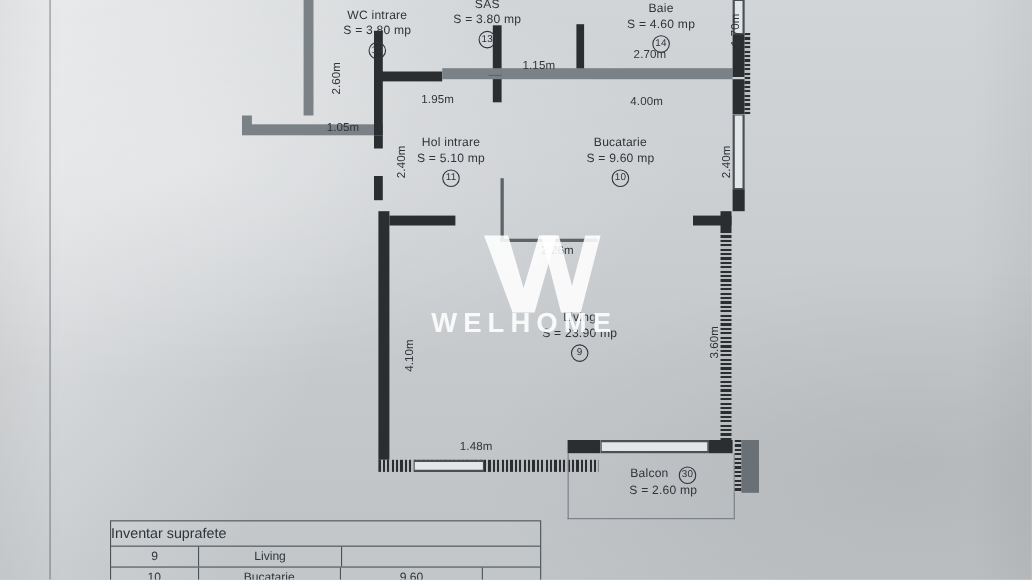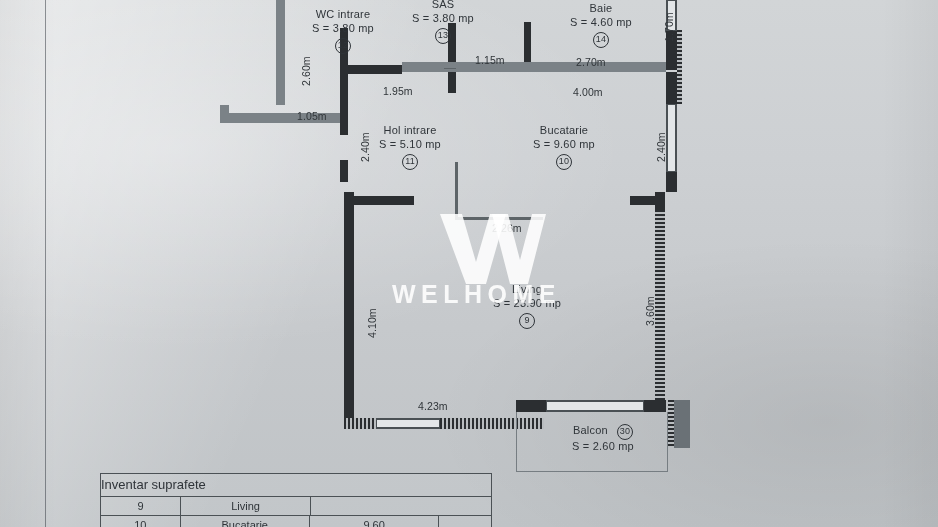--- a/index.html
+++ b/index.html
@@ -181,29 +181,29 @@
     <div class="room" style="left:548px;top:422px;width:110px;">
       <span class="nm" style="display:inline;">Balcon</span>
       <span class="marker" style="margin-left:6px;vertical-align:middle;">30</span>
       <span class="ar">S = 2.60 mp</span>
     </div>
 
     <div class="dim vert" style="left:300px;top:86px;">2.60m</div>
     <div class="dim" style="left:297px;top:110px;">1.05m</div>
     <div class="dim" style="left:383px;top:85px;">1.95m</div>
     <div class="dim" style="left:475px;top:54px;">1.15m</div>
-    <div class="dim" style="left:576px;top:56px;">2.70m</div>
+    <div class="dim" style="left:576px;top:44px;">2.70m</div>
     <div class="dim vert" style="left:663px;top:42px;">1.70m</div>
     <div class="dim" style="left:573px;top:86px;">4.00m</div>
     <div class="dim vert" style="left:359px;top:162px;">2.40m</div>
     <div class="dim vert" style="left:655px;top:162px;">2.40m</div>
     <div class="dim" style="left:492px;top:222px;">2.26m</div>
     <div class="dim vert" style="left:366px;top:338px;">4.10m</div>
     <div class="dim vert" style="left:644px;top:326px;">3.60m</div>
-    <div class="dim" style="left:418px;top:400px;">4.23m</div>
+    <div class="dim" style="left:418px;top:400px;">1.48m</div>
 
     <div class="wm" style="left:418px;top:212px;width:160px;height:110px;">
       <svg width="112" height="74" viewBox="0 0 112 74" style="position:absolute;left:18px;top:0;">
         <path d="M4 2 L26 2 L40 50 L54 2 L70 2 L50 72 L30 72 Z" fill="#ffffff" opacity="0.88"></path>
         <path d="M56 2 L72 2 L84 48 L96 2 L110 2 L92 72 L74 72 Z" fill="#ffffff" opacity="0.88"></path>
       </svg>
       <div class="wm-text" style="left:-26px;top:68px;font-weight:bold;">WELHOME</div>
     </div>
 
     <div class="tbl" style="left:100px;top:473px;width:392px;height:62px;">

